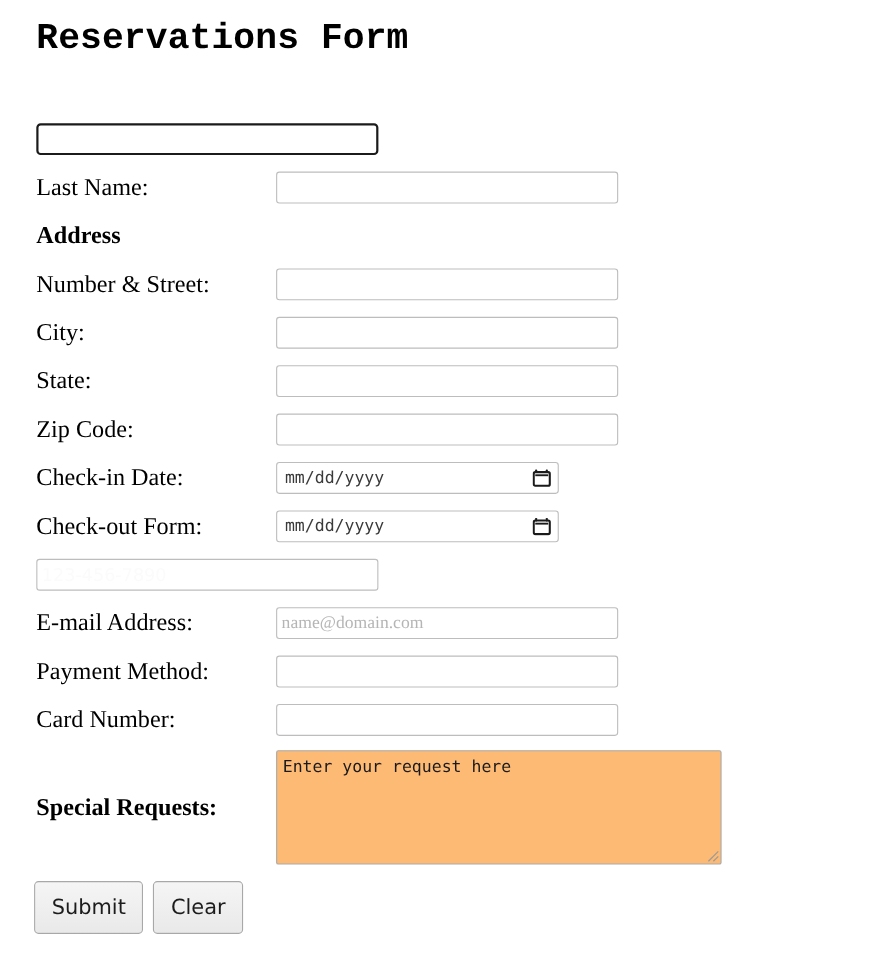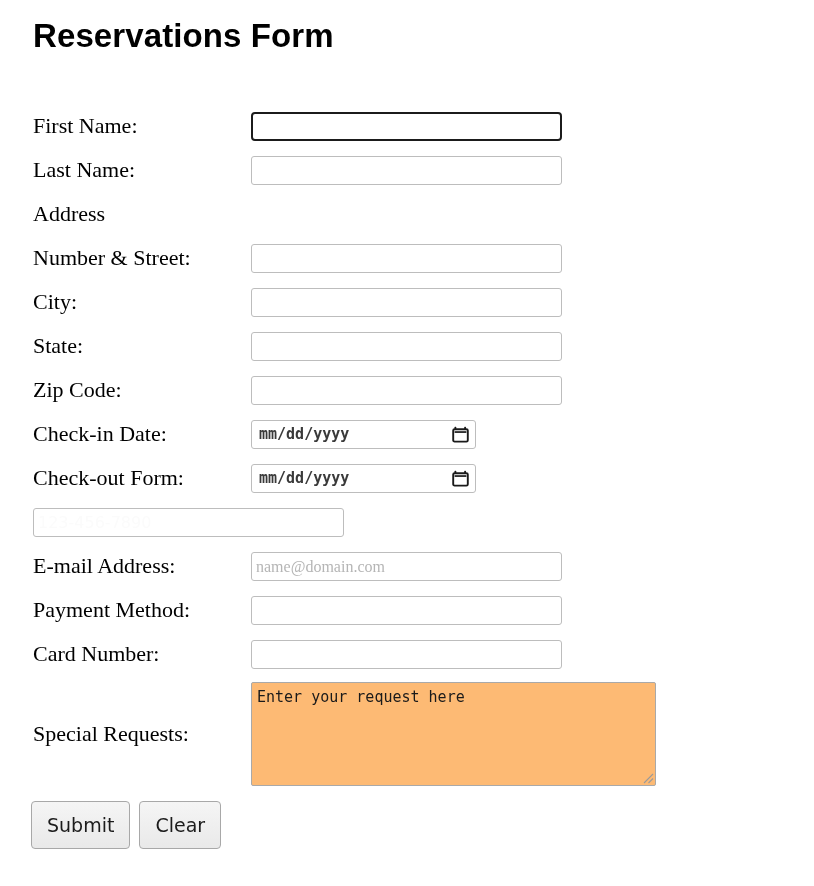--- a/index.html
+++ b/index.html
@@ -24,21 +24,21 @@
     box-sizing: border-box;
     padding: 0;
   }
 
   
   .page-title {
     position: absolute;
     left: 33px;
     top: 14px;
     margin: 0;
-    font-family: Liberation Sans, sans-serif;
+    font-family: Liberation Mono, monospace;
     font-weight: bold;
     font-size: 33px;
     line-height: 44px;
     letter-spacing: 0.1px;
     color: #000000;
     white-space: nowrap;
   }
 
   
   .form {
@@ -61,21 +61,21 @@
   .label {
     width: 218px;
     flex: 0 0 218px;
     font-family: "Liberation Serif", "DejaVu Serif", serif;
     font-size: 22px;
     line-height: 26px;
     color: #000000;
     white-space: nowrap;
   }
   .label.bold {
-    font-weight: normal;
+    font-weight: bold;
   }
 
   
   .field {
     box-sizing: border-box;
     height: 29px;
     width: 311px;
     background: #ffffff;
     border: 1px solid #bdbdbd;
     border-radius: 3px;
@@ -102,26 +102,25 @@
     font-size: 16px;
   }
   .field .ph-faint {
     color: #fbfbfb;
     font-family: "DejaVu Sans", "Liberation Sans", sans-serif;
     font-size: 16px;
   }
 
   
   .field.date {
-    width: 225px;
+    width: 257px;
     display: flex;
     align-items: center;
     justify-content: space-between;
     padding: 0 6px 0 7px;
-    font-weight: bold;
   }
   .date-text {
     font-family: "DejaVu Sans Mono", "Liberation Mono", monospace;
     font-size: 15px;
     letter-spacing: 0px;
     color: #3a3a3a;
     white-space: nowrap;
   }
   .cal-icon {
     width: 17px;
@@ -182,21 +181,20 @@
 </head>
 <body>
 
 <div class="page">
 
   <h1 class="page-title">Reservations Form</h1>
 
   <div class="form">
 
     <div class="row">
-      <div class="label">First Name:</div>
       <div class="field focused">
         <span class="ph"></span>
       </div>
     </div>
 
     <div class="row">
       <div class="label">Last Name:</div>
       <div class="field">
         <span class="ph"></span>
       </div>

